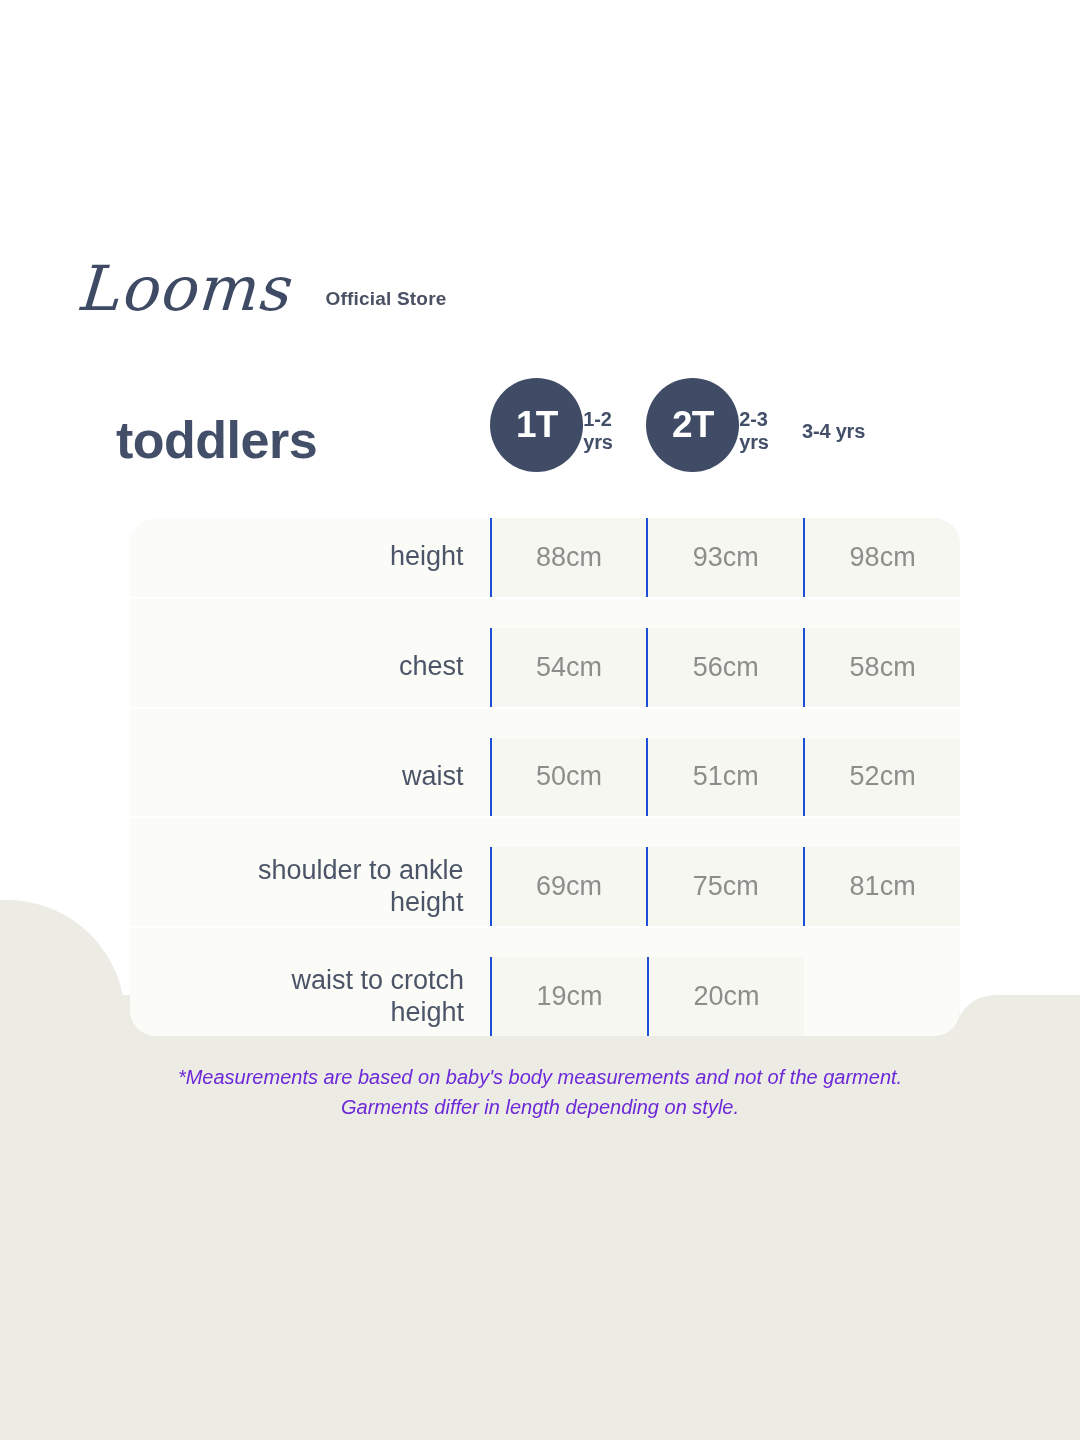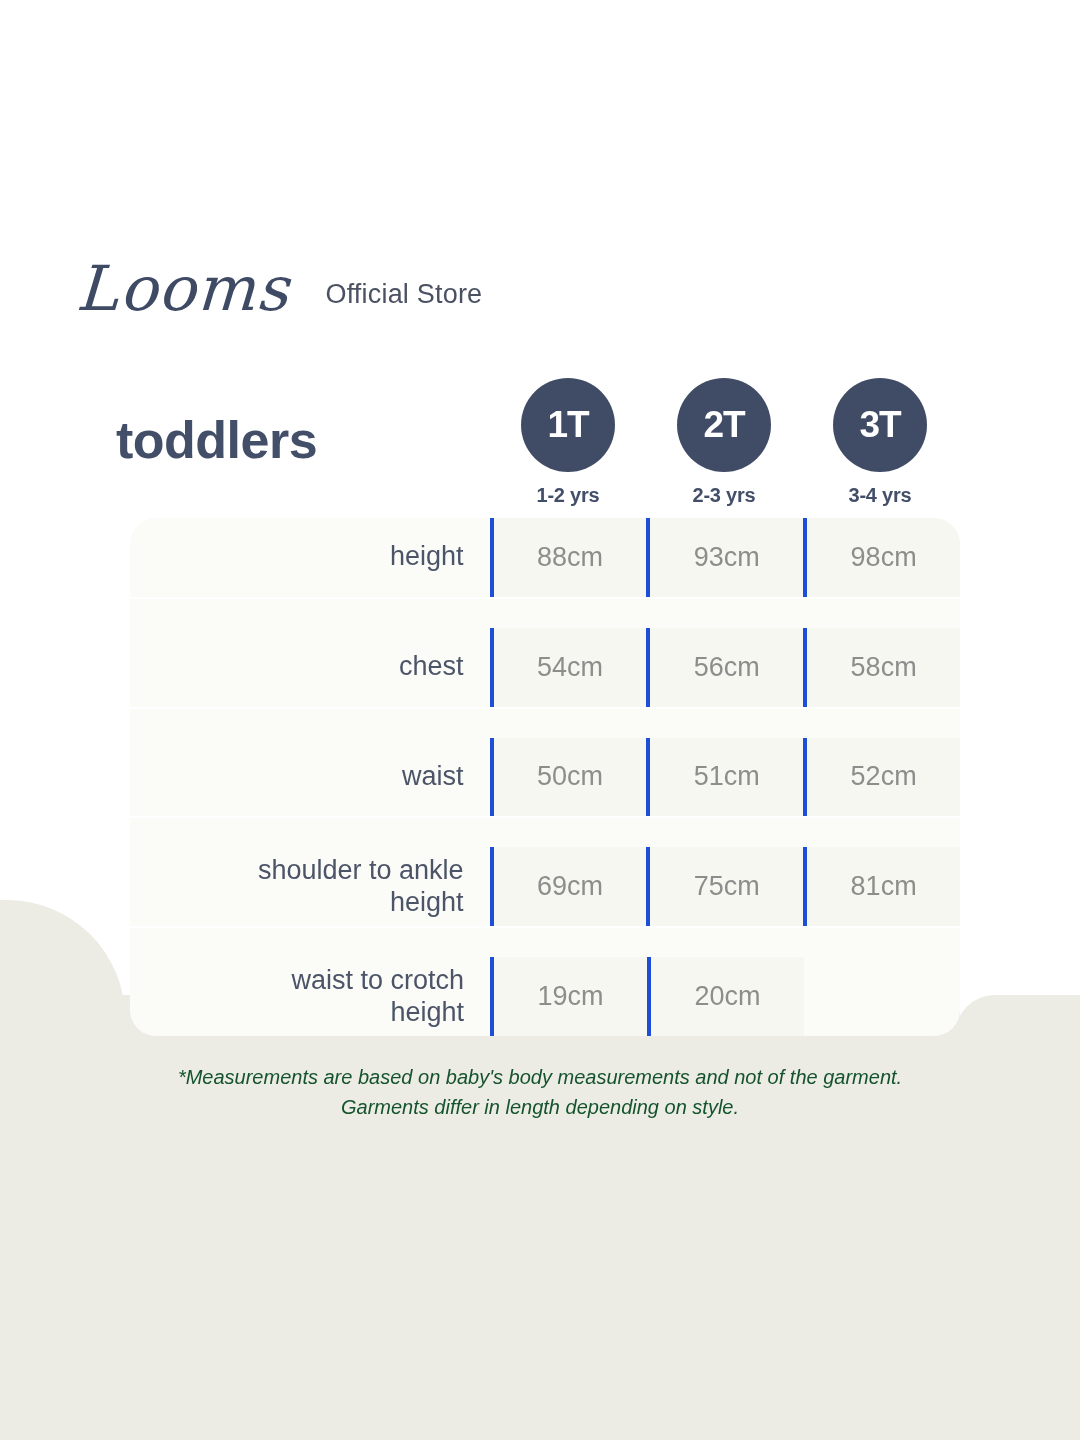--- a/index.html
+++ b/index.html
@@ -70,22 +70,22 @@
     font-family: "DejaVu Serif", serif;
     font-style: italic;
     font-size: 62px;
     line-height: 1;
     color: #3f4b64;
     letter-spacing: 1px;
     transform: skewX(-6deg);
   }
   .brand-sub {
     font-family: "Liberation Sans", sans-serif;
-    font-size: 27px;
-    font-weight: normal;
+    font-size: 19px;
+    font-weight: bold;
     color: #4a5163;
     letter-spacing: 0.2px;
     padding-bottom: 10px;
   }
 
   
   .title {
     position: absolute;
     left: 116px;
     top: 410px;
@@ -99,21 +99,21 @@
   .badges {
     position: absolute;
     left: 490px;
     top: 378px;
     width: 470px;
     display: flex;
   }
   .badge-col {
     width: 156px;
     display: flex;
-    flex-direction: column;
+    flex-direction: row;
     align-items: center;
   }
   .badge-circle {
     width: 94px;
     height: 94px;
     border-radius: 50%;
     background: #404c66;
     display: flex;
     align-items: center;
     justify-content: center;
@@ -163,37 +163,37 @@
     color: #4c5568;
     text-align: right;
     line-height: 1.18;
   }
   .tcell-val {
     width: 157px;
     display: flex;
     align-items: center;
     justify-content: center;
     box-sizing: border-box;
-    border-left: 4px solid #1d4ed8;
+    border-left: 2px solid #1d4ed8;
     font-size: 27px;
     color: #8d8d8b;
     background: #f7f7f2;
   }
 
   
   .footnote {
     position: absolute;
     left: 90px;
     top: 1062px;
     width: 900px;
     text-align: center;
     font-style: italic;
     font-size: 20px;
     line-height: 1.5;
-    color: #14532d;
+    color: #6d28d9;
   }
   .footnote div { display: block; }
 </style>
 </head>
 <body>
 
 <div class="page">
 
   <div class="beige-left"></div>
   <div class="beige-mid"></div>
@@ -210,21 +210,20 @@
   <div class="badges">
     <div class="badge-col">
       <div class="badge-circle">1T</div>
       <div class="badge-age">1-2 yrs</div>
     </div>
     <div class="badge-col">
       <div class="badge-circle">2T</div>
       <div class="badge-age">2-3 yrs</div>
     </div>
     <div class="badge-col">
-      <div class="badge-circle">3T</div>
       <div class="badge-age">3-4 yrs</div>
     </div>
   </div>
 
   <div class="table-card">
 
     <div class="trow">
       <div class="tcell-label">
         <span>height</span>
       </div>

